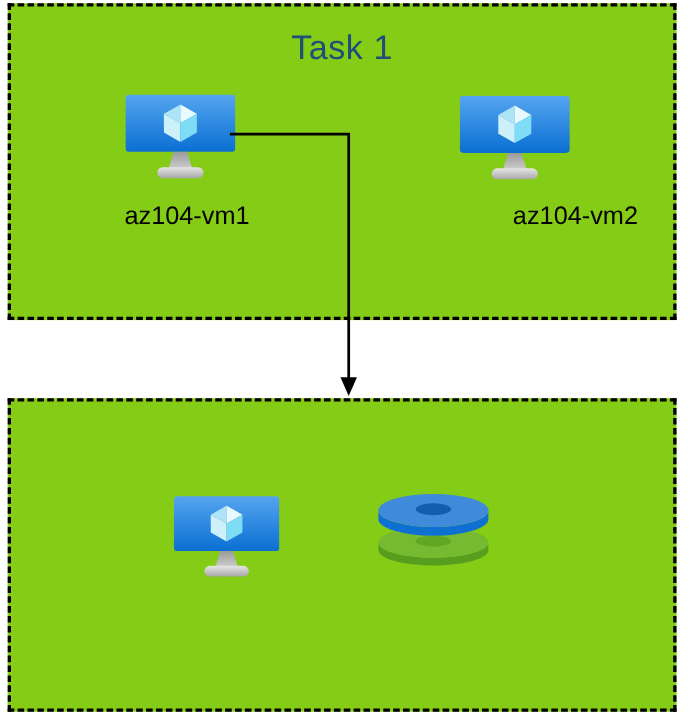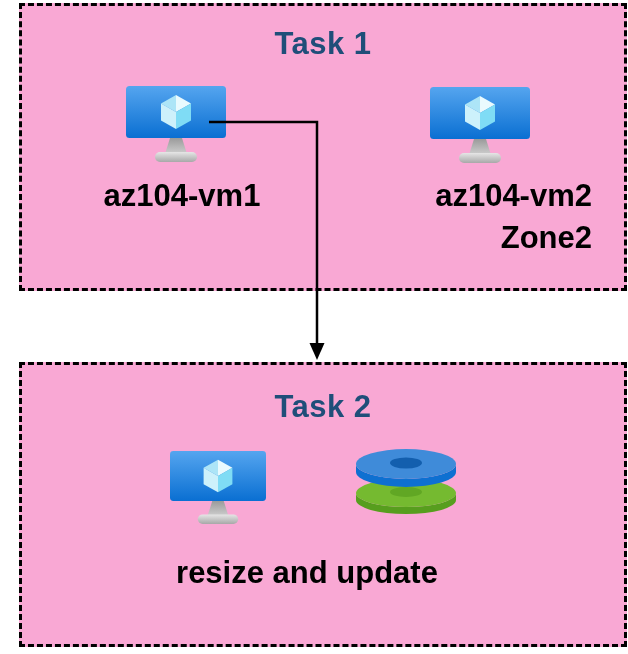--- a/index.html
+++ b/index.html
@@ -2,39 +2,39 @@
 <html><head>
 <meta charset="utf-8">
 <style>
   html,body{margin:0;padding:0;}
   body{
     width:628px;height:654px;position:relative;background:#ffffff;
     font-family:"Liberation Sans","DejaVu Sans",sans-serif;
     overflow:hidden;
   }
   .panel{
-    position:absolute;left:19px;width:608px;
-    background:#f9a8d4;border:3px dashed #000;box-sizing:border-box;font-weight:bold;
+    position:absolute;left:7px;width:608px;
+    background:#84cc16;border:3px dashed #000;box-sizing:border-box;
   }
   #task1-panel{top:3px;height:288px;}
   #task2-panel{top:362px;height:285px;}
   .panel-title{
     position:absolute;left:0;width:100%;text-align:center;
     color:#1f4e79;font-size:31px;letter-spacing:0.5px;
   }
   #task1-panel .panel-title{top:20px;}
   #task2-panel .panel-title{top:24px;}
   .vm-icon{position:absolute;width:100px;height:78px;}
   #vm1-icon{left:104px;top:80px;}
   #vm2-icon{left:408px;top:81px;}
   #task2-vm-icon{left:148px;top:86px;width:96px;height:75px;}
   .disk-icon{position:absolute;left:333px;top:82px;width:102px;height:70px;}
   .vm-label{
     position:absolute;text-align:center;color:#000;
-    font-size:31px;line-height:42px;white-space:pre-line;
+    font-size:23px;line-height:42px;white-space:pre-line;
   }
   #vm1-label{left:50px;top:169px;width:220px;}
   #vm2-label{left:350px;top:169px;width:220px;text-align:right;}
   .caption{
     position:absolute;left:80px;top:190px;width:410px;text-align:center;
     color:#000;font-size:31px;
   }
   #connector-arrow{
     position:absolute;left:0;top:0;width:628px;height:654px;
     pointer-events:none;
@@ -76,25 +76,24 @@
 
   <svg class="vm-icon" id="vm2-icon" viewBox="0 0 100 78">
     <rect x="0" y="0" width="100" height="52" rx="3.5" fill="url(#vmScreen)"></rect>
     <polygon points="50,9 35,17.5 50,26" fill="#ade5f7"></polygon>
     <polygon points="50,9 65,17.5 50,26" fill="#e9fafe"></polygon>
     <polygon points="35,17.5 50,26 50,43 35,34.5" fill="#cdf1fb"></polygon>
     <polygon points="65,17.5 50,26 50,43 65,34.5" fill="#7fdcf5"></polygon>
     <polygon points="44,52 56,52 61,68 39,68" fill="url(#standNeck)"></polygon>
     <rect x="29" y="66" width="42" height="10" rx="5" fill="url(#standBase)"></rect>
   </svg>
-  <div class="vm-label" id="vm2-label"><span>az104-vm2</span><br><span>Zone2</span></div>
+  <div class="vm-label" id="vm2-label"><span>az104-vm2</span><br></div>
 </div>
 
 <div class="panel" id="task2-panel">
-  <div class="panel-title">Task 2</div>
 
   <svg class="vm-icon" id="task2-vm-icon" viewBox="0 0 100 78">
     <rect x="0" y="0" width="100" height="52" rx="3.5" fill="url(#vmScreen)"></rect>
     <polygon points="50,9 35,17.5 50,26" fill="#ade5f7"></polygon>
     <polygon points="50,9 65,17.5 50,26" fill="#e9fafe"></polygon>
     <polygon points="35,17.5 50,26 50,43 35,34.5" fill="#cdf1fb"></polygon>
     <polygon points="65,17.5 50,26 50,43 65,34.5" fill="#7fdcf5"></polygon>
     <polygon points="44,52 56,52 61,68 39,68" fill="url(#standNeck)"></polygon>
     <rect x="29" y="66" width="42" height="10" rx="5" fill="url(#standBase)"></rect>
   </svg>
@@ -103,19 +102,18 @@
 
     <path d="M0,46 L0,53 A50,14 0 0 0 100,53 L100,46 A50,14 0 0 1 0,46 Z" fill="#579e1e"></path>
     <ellipse cx="50" cy="46" rx="50" ry="14" fill="#75ba30"></ellipse>
     <ellipse cx="50" cy="45" rx="16" ry="5" fill="#61a724"></ellipse>
 
     <path d="M0,17 L0,25 A50,15 0 0 0 100,25 L100,17 A50,15 0 0 1 0,17 Z" fill="#0e70d1"></path>
     <ellipse cx="50" cy="17" rx="50" ry="15" fill="#3f8bd9"></ellipse>
     <ellipse cx="50" cy="16" rx="16" ry="5.5" fill="#135fae"></ellipse>
   </svg>
 
-  <div class="caption">resize and update</div>
 </div>
 
 <svg id="connector-arrow">
   <path d="M209,122 H317 V345" stroke="#000" stroke-width="2.5" fill="none"></path>
   <polygon points="317,360 309.5,343 324.5,343" fill="#000"></polygon>
 </svg>
 
 </body></html>

